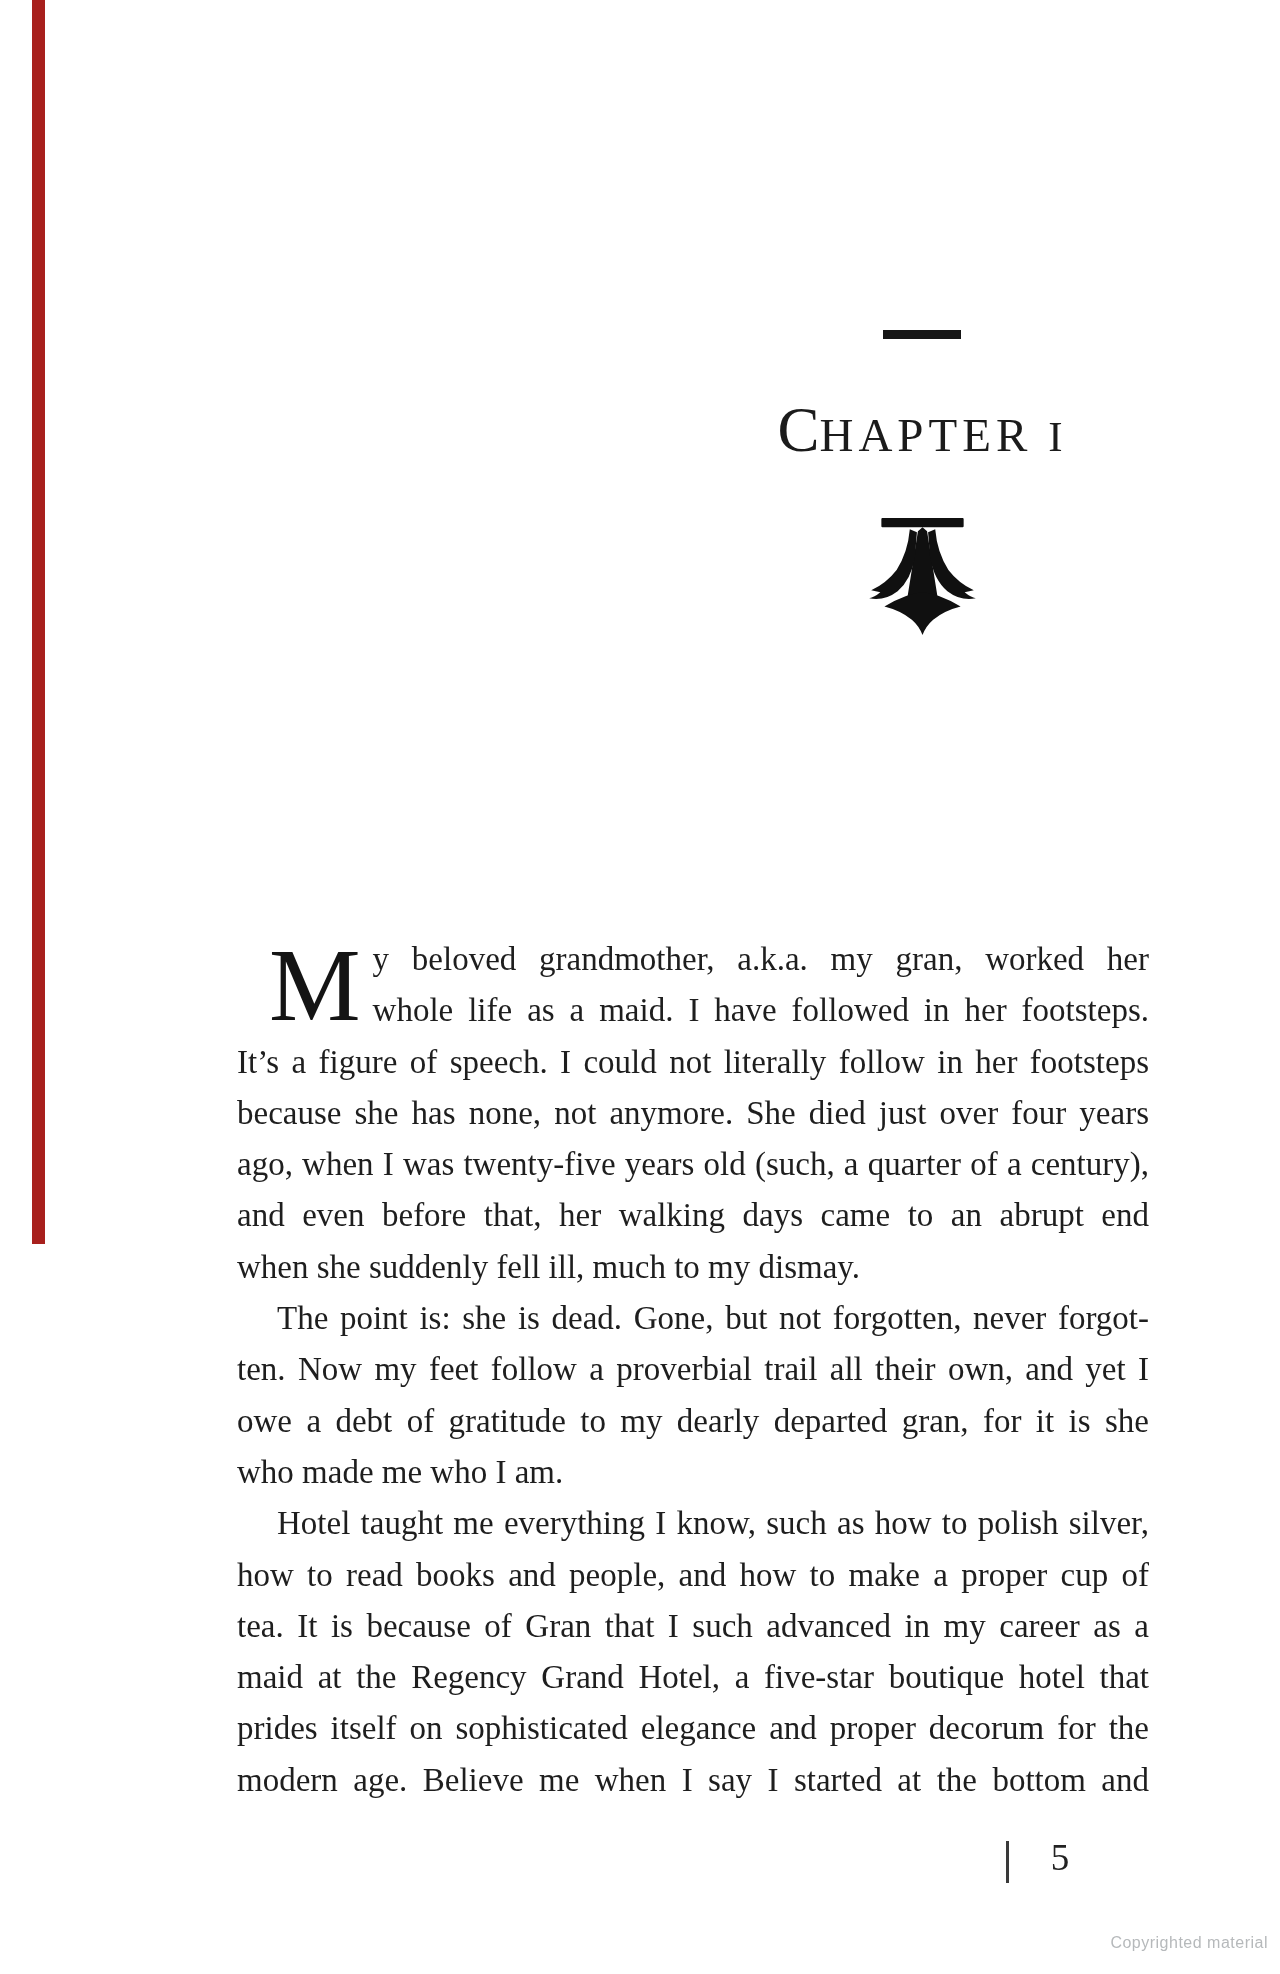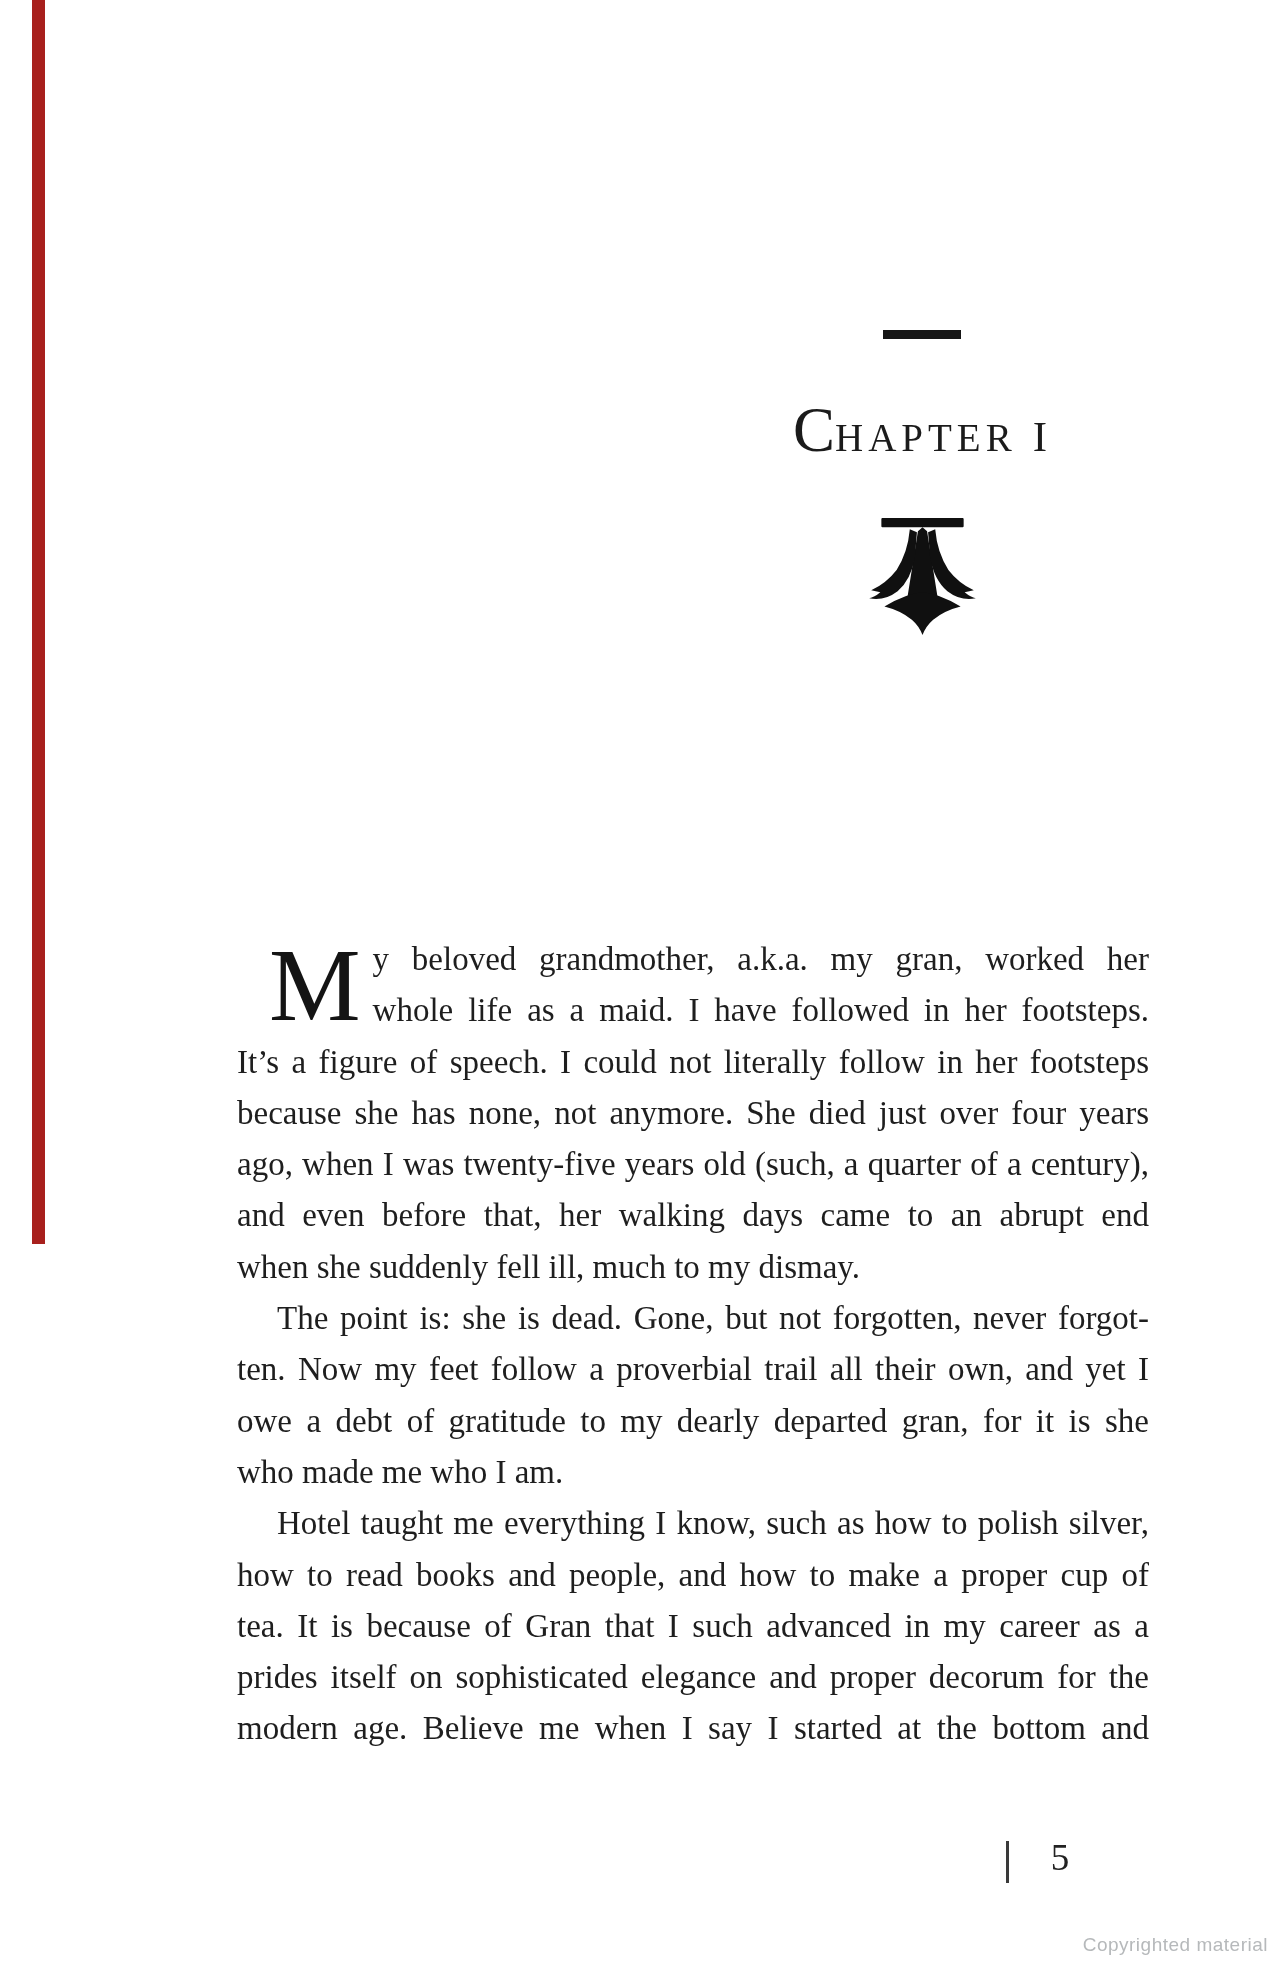--- a/index.html
+++ b/index.html
@@ -16,21 +16,21 @@
   .chapter-dash {
     position:absolute; left:883px; top:330px; width:78px; height:9px;
     background:#161616;
   }
   .chapter-heading {
     position:absolute; left:700px; top:400px; width:440px;
     text-align:center; white-space:nowrap; color:#1b1b1b;
     line-height:60px;
   }
   .hc { font-size:63px; }
-  .hs { font-size:39px; letter-spacing:5px; }
+  .hs { font-size:47px; letter-spacing:5px; }
   .hn { font-size:43px; margin-left:16px; }
   .ornament { position:absolute; left:866px; top:512px; }
   .body-text {
     position:absolute; left:197px; top:934px; width:952px;
     font-size:33px; line-height:51.3px; color:#1e1e1e;
   }
   .para { margin:0; }
   .bl { text-align:justify; text-align-last:justify;margin-left:40px; }
   .bl.end { text-align-last:left; }
   .bl.indent { text-indent:40px; }
@@ -42,21 +42,21 @@
     position:absolute; left:1006px; top:1841px; width:3px; height:42px;
     background:#3a3a3a;
   }
   .page-number {
     position:absolute; left:1038px; top:1836px; width:44px;
     text-align:center; font-size:37px; color:#222222;
   }
   .watermark {
     position:absolute; right:12px; top:1934px;
     font-family:"Liberation Sans", sans-serif;
-    font-size:19px; letter-spacing:0.5px;
+    font-size:16px; letter-spacing:0.5px;
   }
 </style>
 </head>
 <body>
 
 <div class="red-edge" style="background: rgb(168, 32, 29);"></div>
 
 <div class="chapter-dash"></div>
 
 <div class="chapter-heading">
@@ -89,20 +89,21 @@
     <div class="para">
       <div class="bl indent">The point is: she is dead. Gone, but not forgotten, never forgot-</div>
       <div class="bl">ten. Now my feet follow a proverbial trail all their own, and yet I</div>
       <div class="bl">owe a debt of gratitude to my dearly departed gran, for it is she</div>
       <div class="bl end">who made me who I am.</div>
     </div>
     <div class="para">
       <div class="bl indent">Hotel taught me everything I know, such as how to polish silver,</div>
       <div class="bl">how to read books and people, and how to make a proper cup of</div>
       <div class="bl">tea. It is because of Gran that I such advanced in my career as a</div>
+      <div class="bl">maid at the Regency Grand Hotel, a five-star boutique hotel that</div>
       <div class="bl">prides itself on sophisticated elegance and proper decorum for the</div>
       <div class="bl">modern age. Believe me when I say I started at the bottom and</div>
     </div>
   </div>
 
 <div class="page-footer-rule"></div>
 <div class="page-number">5</div>
 
 <div class="watermark" style="color: rgb(182, 185, 187);">Copyrighted material</div>
 

